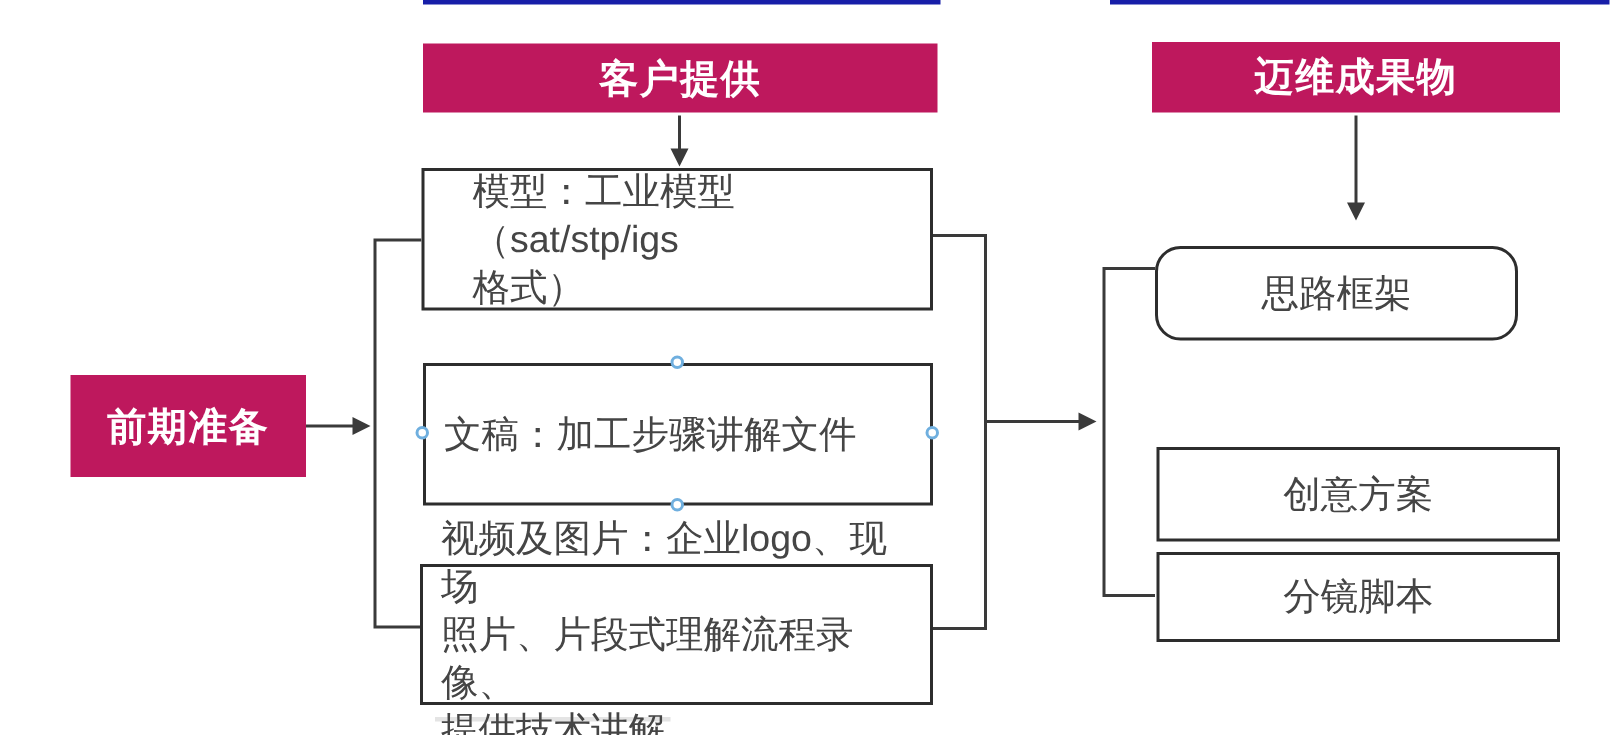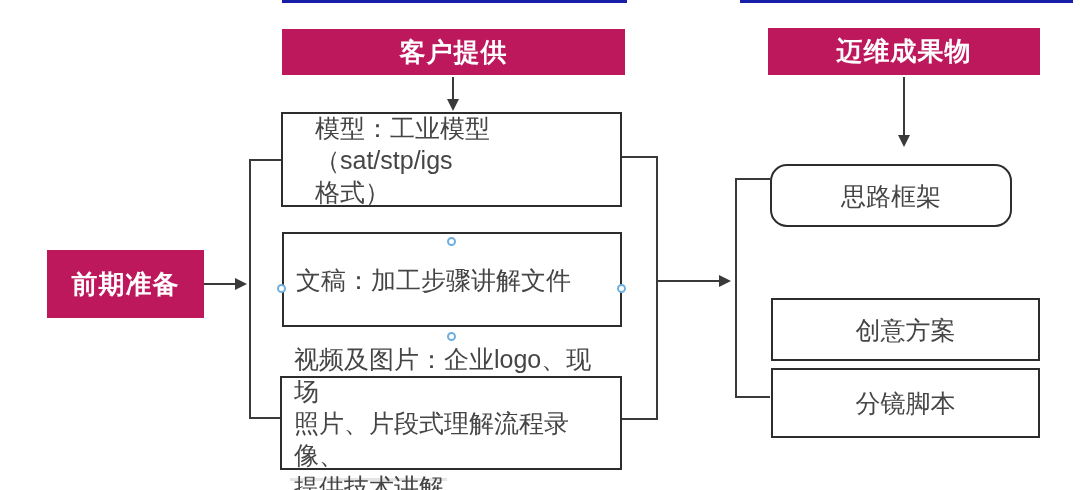--- a/index.html
+++ b/index.html
@@ -115,21 +115,21 @@
 
   <div class="node hdr" style="left:282px; top:29px; width:343px; height:46px;">
     <span>客户提供</span>
   </div>
 
   <div class="node wbox leftalign" style="left:281px; top:112px; width:341px; height:95px;padding-left:32px;">
     <span class="txt">模型：工业模型（sat/stp/igs
 格式）</span>
   </div>
 
-  <div class="node wbox leftalign" style="left:282px; top:232px; width:340px; height:95px;">
+  <div class="node wbox leftalign" style="left:282px; top:242px; width:340px; height:95px;">
     <span class="txt">文稿：加工步骤讲解文件</span>
   </div>
 
   <div class="node wbox leftalign" style="left:280px; top:376px; width:342px; height:94px;">
     <span class="txt">视频及图片：企业logo、现场
 照片、片段式理解流程录像、
 提供技术讲解</span>
   </div>
 
   <div class="handle" style="left:447px; top:237px;"></div>
@@ -142,17 +142,17 @@
   </div>
 
   <div class="node wbox centered" style="left:770px; top:164px; width:242px; height:63px;border-radius:17px;">
     <span class="txt">思路框架</span>
   </div>
 
   <div class="node wbox centered" style="left:771px; top:258px; width:269px; height:63px;margin-top:40px;">
     <span class="txt">创意方案</span>
   </div>
 
-  <div class="node wbox centered" style="left:771px; top:368px; width:269px; height:70px;">
+  <div class="node wbox centered" style="left:771px; top:368px; width:269px; height:60px;">
     <span class="txt">分镜脚本</span>
   </div>
 
 </div>
 
 </body></html>

